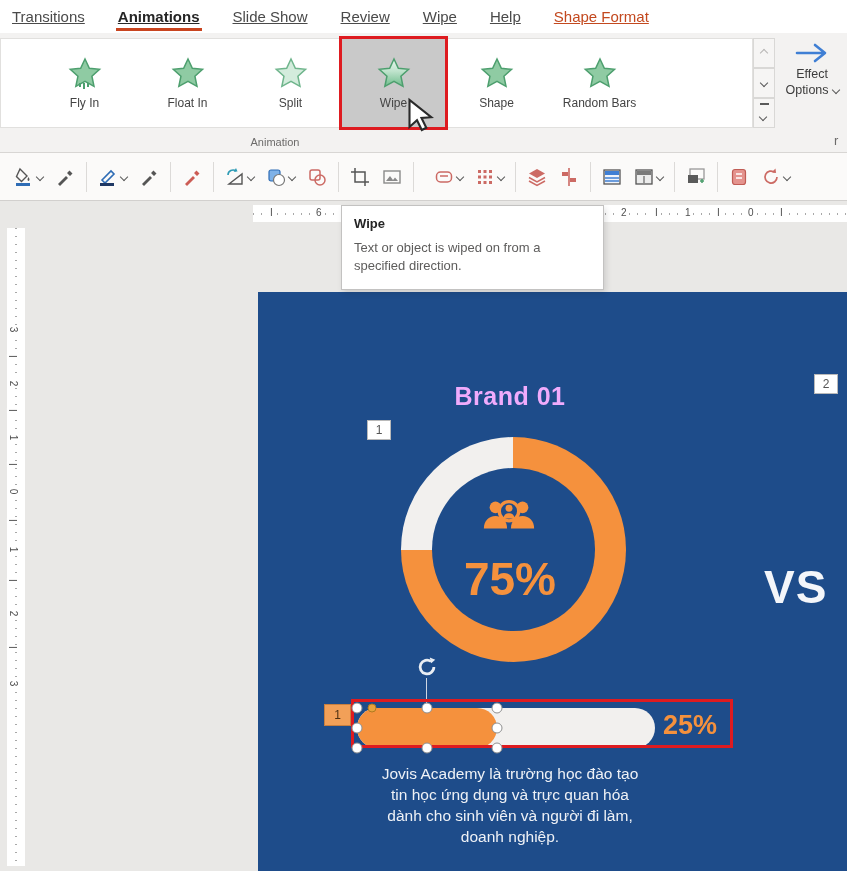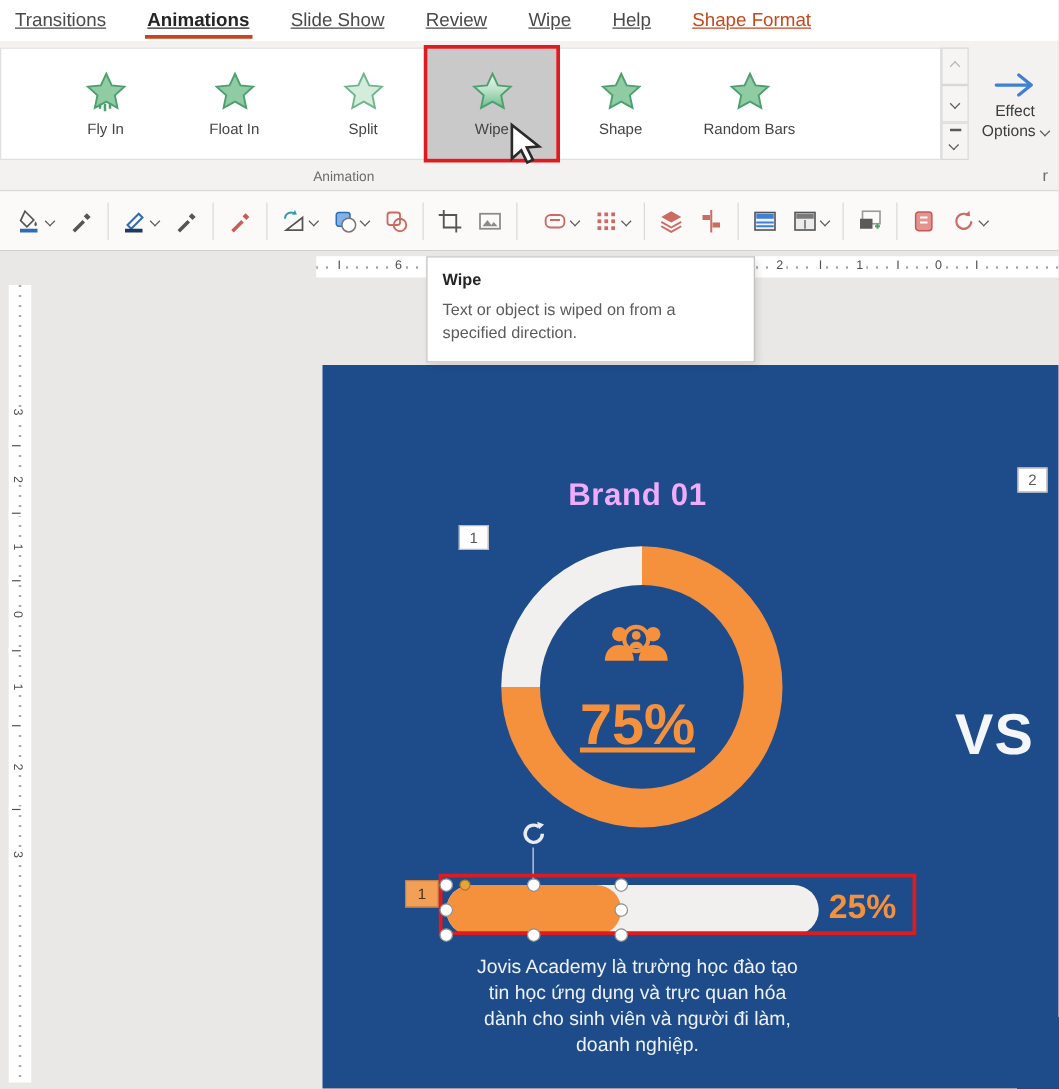--- a/index.html
+++ b/index.html
@@ -30,21 +30,21 @@
   .gal-scroll { position:absolute; top:5px; left:753px; width:22px; height:90px;
                 display:flex; flex-direction:column; }
   .gal-btn { flex:1; background:#f6f5f4; border:1px solid #d9d8d6; display:flex; align-items:center; justify-content:center; }
   .chev { width:6px; height:6px; border-right:1.6px solid #5a5a5a; border-bottom:1.6px solid #5a5a5a; display:inline-block; }
   .chev.down { transform:rotate(45deg); }
   .chev.up { transform:rotate(-135deg); }
   .chev.dim { border-color:#b7b6b4; }
   .morebar { width:9px; height:2px; background:#5a5a5a; margin-bottom:1px; }
 
   .effect-opt { position:absolute; top:8px; left:778px; width:68px; height:86px; display:flex;
-                flex-direction:column; align-items:center; justify-content:center; gap:2px;
+                flex-direction:column; align-items:center; justify-content:flex-start; gap:2px;
                 font-size:12.5px; color:#3c3c3c; text-align:center; }
   .effect-opt svg { width:34px; height:24px; }
   .eo-line { display:flex; align-items:center; gap:4px; }
 
   .grouplabel { position:absolute; top:103px; left:230px; width:90px; text-align:center;
                 font-size:11px; color:#6c6b6a; }
   .partial-r { position:absolute; top:100px; left:834px; font-size:13px; color:#6c6b6a; }
   .ribbon-divider { position:absolute; top:119px; left:0; width:847px; height:1px; background:#d8d6d4; }
 
   
@@ -81,21 +81,21 @@
                 font-size:12px; color:#555; display:flex; align-items:center; justify-content:center; }
   .badge-donut { top:128px; left:109px; }
   .badge-right { top:82px; left:556px; }
   .badge-bar { top:412px; left:66px; width:27px; height:22px; background:#f2a058; border:1px solid #c87f3f; color:#4e3012; }
 
   .donut { position:absolute; top:145px; left:143px; width:225px; height:225px; border-radius:50%;
            background:conic-gradient(from 0deg, #f5913d 0deg 270deg, #f2f0ee 270deg 360deg); }
   .donut-hole { position:absolute; top:176px; left:174px; width:163px; height:163px; border-radius:50%; background:#1e4c8a; }
   .people-icon { position:absolute; top:204px; left:222px; width:58px; height:42px; }
   .donut-percent { position:absolute; top:260px; left:152px; width:200px; text-align:center;
-                   font-size:46px; font-weight:bold; color:#f5913d;text-decoration:underline; }
+                   font-size:46px; font-weight:bold; color:#f5913d; }
   .vs-label { position:absolute; top:268px; left:506px; font-size:46px; font-weight:bold; color:#f4f6fa; letter-spacing:1px; }
 
   .rotate-handle { position:absolute; top:364px; left:158px; width:22px; height:22px; }
   .rotate-stem { position:absolute; top:386px; left:168px; width:1px; height:30px; background:#cfd6e2; }
 
   .bar-track { position:absolute; top:416px; left:99px; width:298px; height:40px; border-radius:20px; background:#f2f0ee; }
   .bar-fill  { position:absolute; top:416px; left:99px; width:140px; height:40px; border-radius:20px; background:#f5913d; }
   .red-box   { position:absolute; top:407px; left:93px; width:382px; height:49px; border:3px solid #de1b20; z-index:3; }
   .red-box-ribbonless { pointer-events:none; }
   .bar-percent { position:absolute; top:418px; left:405px; font-size:27px; font-weight:bold; color:#f5913d; }

